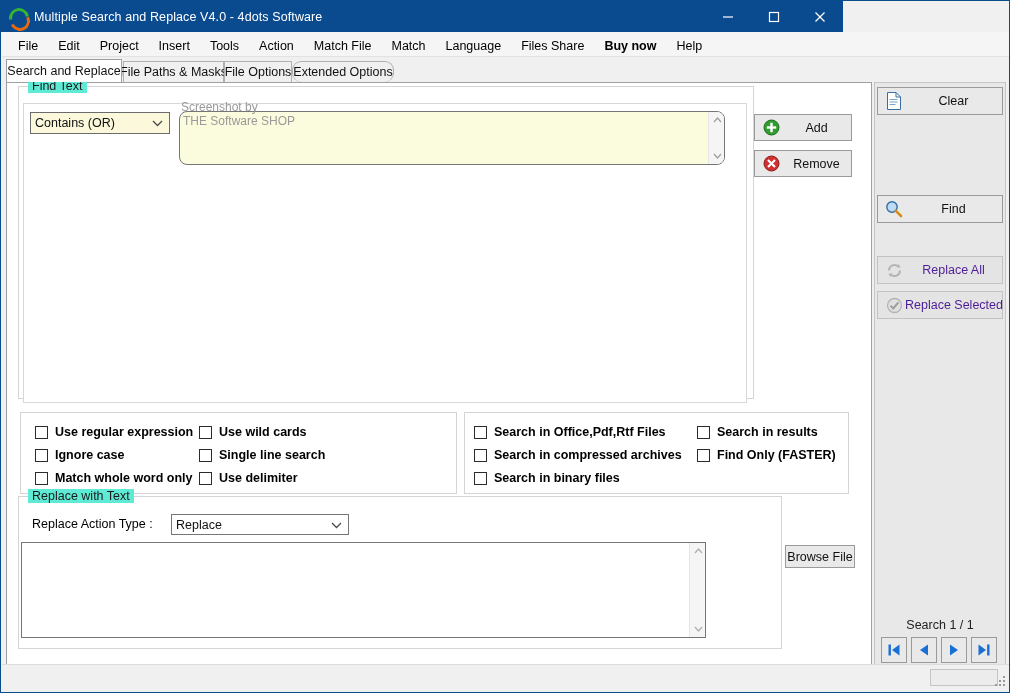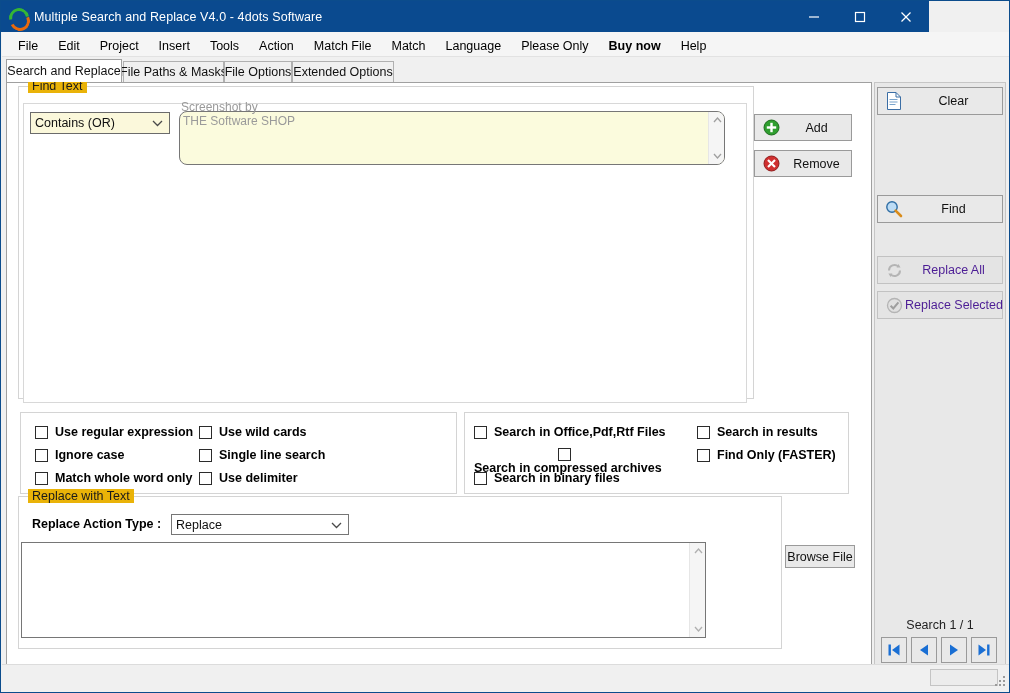--- a/index.html
+++ b/index.html
@@ -17,21 +17,21 @@
     overflow: hidden;
     background: #f0f0f0;
     box-sizing: border-box;
     border: 1px solid #0b4c8c;
   }
 
   
   .titlebar {
     position: absolute;
     left: 0; top: 0;
-    width: 928px;
+    width: 842px;
     height: 31px;
     background: #0a4a8f;
     display: flex;
     align-items: center;
   }
   .title-icon {
     width: 18px; height: 18px;
     margin-left: 7px; margin-right: 8px;
     position: relative;
     flex: none;
@@ -143,21 +143,21 @@
 
   
   .groupbox {
     position: absolute;
     border: 1px solid #d4d4d4;
     box-sizing: border-box;
   }
   .groupbox > .gb-title {
     position: absolute;
     top: -8px; left: 9px;
-    background: #eab308;
+    background: #5eead4;
     padding: 0 4px;
     font-size: 12.5px;
     color: #1a1a1a;
     white-space: nowrap;
   }
 
   
   #findTextGroup { left: 17px; top: 85px; width: 736px; height: 313px; }
   #findTextInner {
     position: absolute;
@@ -280,21 +280,21 @@
     flex: none;
     box-sizing: border-box;
   }
 
   
   #replaceGroup { left: 17px; top: 495px; width: 764px; height: 153px; }
   #replaceActionLabel {
     position: absolute;
     left: 31px; top: 516px;
     font-size: 12.5px;
-    font-weight: bold;
+    font-weight: normal;
     color: #000;
   }
   #replaceCombo {
     left: 170px; top: 513px; width: 178px; height: 21px;
     background: #ffffff; border: 1px solid #767676;
   }
 
   
   #searchCounter {
     position: absolute;
@@ -380,33 +380,33 @@
   <div class="menubar">
     <div class="menuitem first">File</div>
     <div class="menuitem">Edit</div>
     <div class="menuitem">Project</div>
     <div class="menuitem">Insert</div>
     <div class="menuitem">Tools</div>
     <div class="menuitem">Action</div>
     <div class="menuitem">Match File</div>
     <div class="menuitem">Match</div>
     <div class="menuitem">Language</div>
-    <div class="menuitem">Please Only</div>
+    <div class="menuitem">Files Share</div>
     <div class="menuitem bold">Buy now</div>
     <div class="menuitem">Help</div>
   </div>
 
   <div class="tabpage"></div>
   <div class="rightpanel"></div>
 
   <div class="tabstrip">
     <div class="tab active" style="left:0px; top:-2px; width:116px;">Search and Replace</div>
     <div class="tab" style="left:117px; width:101px;">File Paths &amp; Masks</div>
     <div class="tab" style="left:218px; width:68px;">File Options</div>
-    <div class="tab" style="left:286px; width:102px;">Extended Options</div>
+    <div class="tab" style="left:286px; width:102px;border-radius:9px;">Extended Options</div>
   </div>
 
   <div class="groupbox" id="findTextGroup">
     <div class="gb-title">Find Text</div>
   </div>
   <div id="findTextInner"></div>
 
   <div class="combo" id="findTypeCombo">
     <span>Contains (OR)</span>
     <span class="arrow">
@@ -485,21 +485,21 @@
 
   <div class="groupbox" id="optsRight">
     <div class="chk-row" style="left:9px; top:12px;">
       <span class="chk-box"></span>
       <span>Search in Office,Pdf,Rtf Files</span>
     </div>
     <div class="chk-row" style="left:232px; top:12px;">
       <span class="chk-box"></span>
       <span>Search in results</span>
     </div>
-    <div class="chk-row" style="left:9px; top:35px;flex-direction:column;">
+    <div class="chk-row" style="left:9px; top:35px;">
       <span class="chk-box"></span>
       <span>Search in compressed archives</span>
     </div>
     <div class="chk-row" style="left:232px; top:35px;">
       <span class="chk-box"></span>
       <span>Find Only (FASTER)</span>
     </div>
     <div class="chk-row" style="left:9px; top:58px;">
       <span class="chk-box"></span>
       <span>Search in binary files</span>

